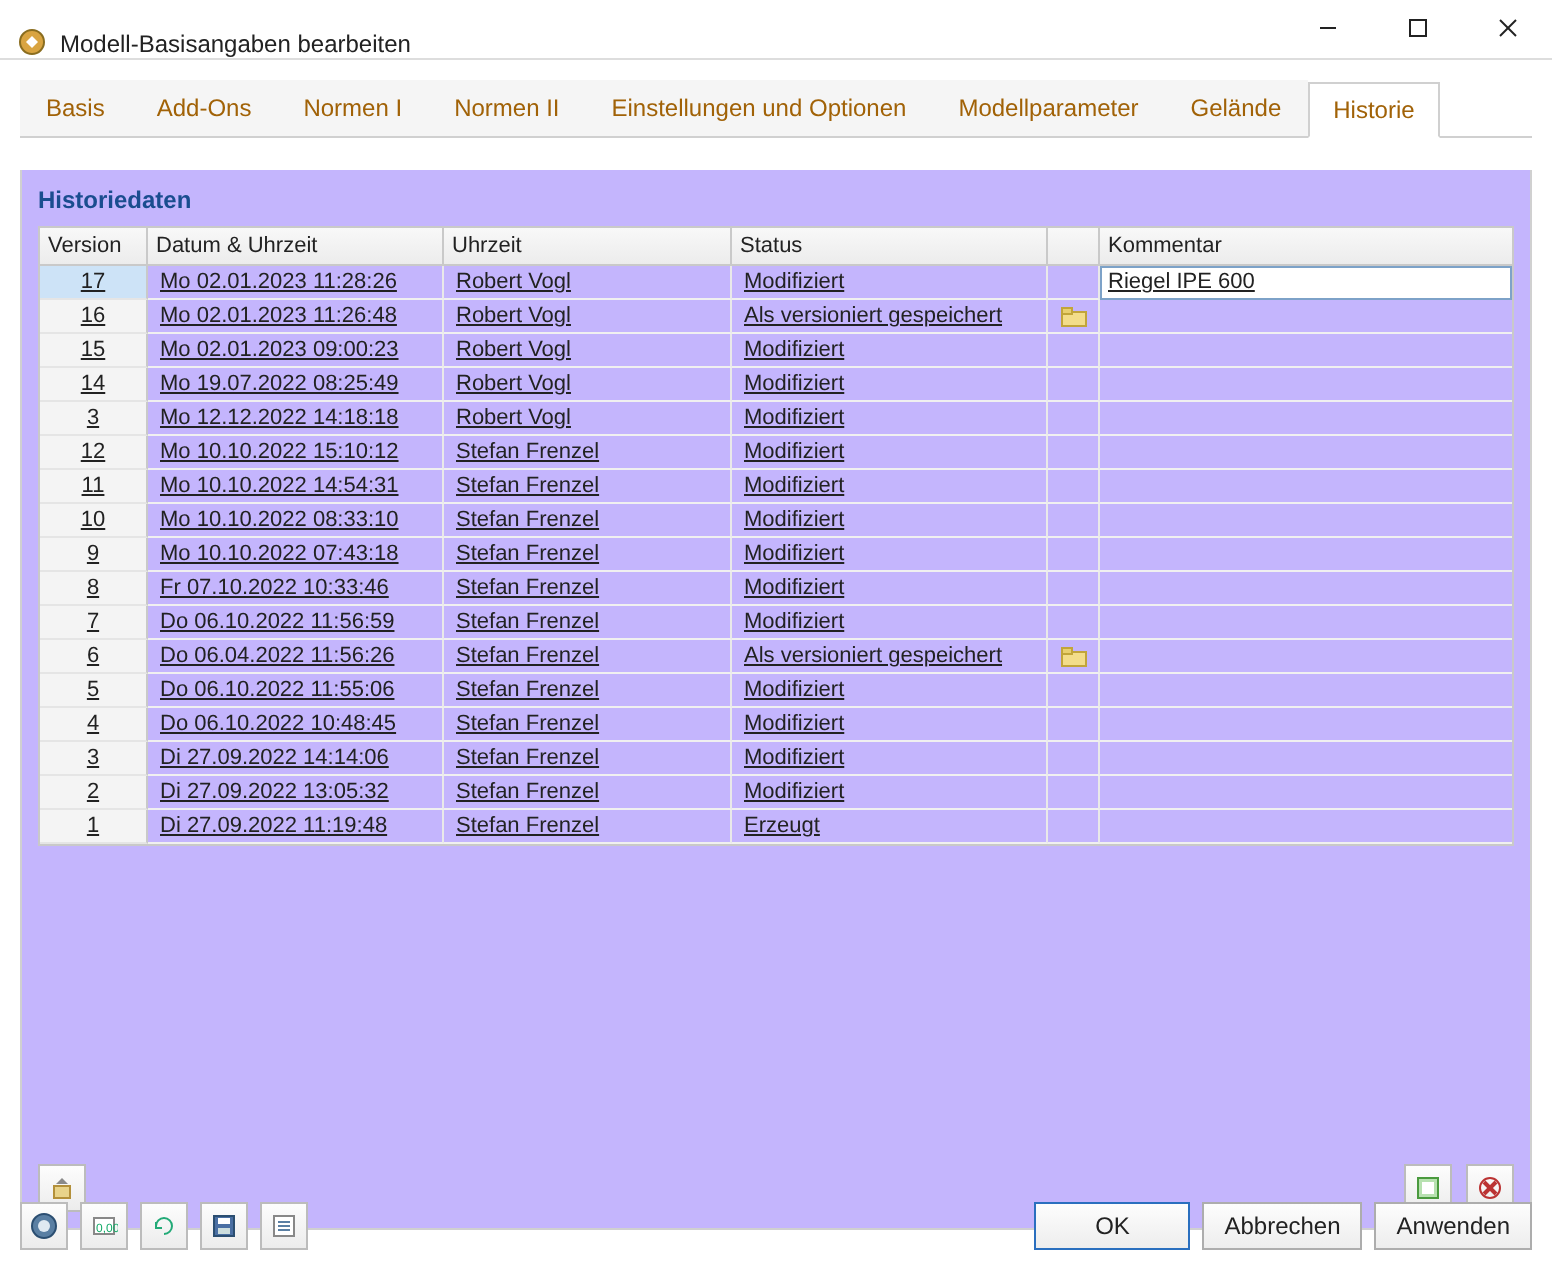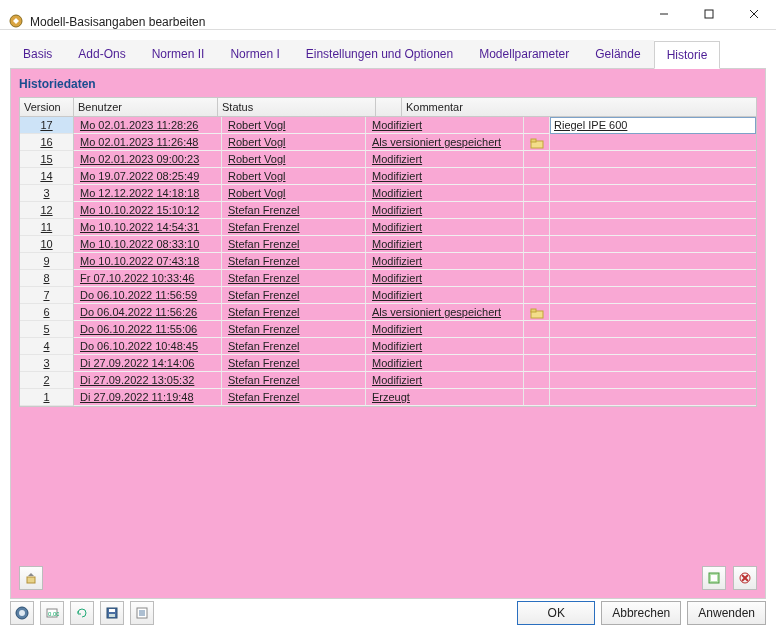--- a/index.html
+++ b/index.html
@@ -6,24 +6,24 @@
   body { font-family: 'Segoe UI', Tahoma, sans-serif; font-size: 12px; background: #fff; color: #222; width: 776px; height: 633px; overflow: hidden; }
 
   .titlebar { height: 30px; display: flex; align-items: flex-end; padding: 0 0 0 8px; border-bottom: 1px solid #ddd; }
   .titlebar .icon { width: 16px; height: 16px; margin-right: 6px; }
   .titlebar .title { flex: 1; font-size: 12px; }
   .winbtns { display: flex; }
   .winbtn { width: 45px; height: 30px; display: flex; align-items: center; justify-content: center; }
 
   .tabs-outer { padding: 10px 10px 0 10px; }
   .tabstrip { display: flex; border-bottom: 1px solid #d0d0d0; }
-  .tab { padding: 6px 12px; border: 1px solid transparent; border-bottom: none; background: #f5f5f5; margin-right: 0; color: #4c1d95; cursor: default; }
+  .tab { padding: 6px 12px; border: 1px solid transparent; border-bottom: none; background: #f5f5f5; margin-right: 0; color: #a16207; cursor: default; }
   .tab.active { background: #fff; border: 1px solid #d0d0d0; border-bottom: 1px solid #fff; position: relative; top: 1px; }
 
-  .panel { border: 1px solid #d0d0d0; border-top: none; margin: 0 10px; padding: 8px 8px 8px 8px; height: 530px; position: relative; background: #f9a8d4; }
+  .panel { border: 1px solid #d0d0d0; border-top: none; margin: 16px 10px; padding: 8px 8px 8px 8px; height: 530px; position: relative; background: #c4b5fd; }
   .panel-title { color: #1a4d8f; font-weight: bold; font-size: 12px; margin-bottom: 6px; }
 
   .grid { border: 1px solid #c9c9c9; width: 100%; font-size: 11px; }
   .grid-header { display: flex; background: linear-gradient(#f8f8f8,#ececec); border-bottom: 1px solid #c9c9c9; }
   .gh { border-right: 1px solid #c9c9c9; padding: 3px 4px; text-align: left; overflow: hidden; white-space: nowrap; }
   .gh:last-child { border-right: none; }
   .grid-body { }
   .gr { display: flex; height: 17px; line-height: 17px; text-decoration: underline; }
   .gr.sel .gcv { background: #cde3f7; }
   .gr.sel .gc.editcell { background: #fff; border: 1px solid #7da2c8; padding: 0 3px; height: 17px; line-height: 15px; }
@@ -77,36 +77,37 @@
           <line x1="9" y1="1" x2="1" y2="9" stroke="#222"></line>
         </svg>
     </div>
   </div>
 </div>
 
 <div class="tabs-outer">
   <div class="tabstrip" id="tabstrip">
       <div class="tab">Basis</div>
       <div class="tab">Add-Ons</div>
+      <div class="tab">Normen I</div>
       <div class="tab">Normen II</div>
-      <div class="tab">Normen I</div>
       <div class="tab">Einstellungen und Optionen</div>
       <div class="tab">Modellparameter</div>
       <div class="tab">Gelände</div>
       <div class="tab active">Historie</div>
     </div>
 </div>
 
 <div class="panel">
   <div class="panel-title">Historiedaten</div>
 
   <div class="grid">
     <div class="grid-header">
       <div class="gh" style="width:54px">Version</div>
-      <div class="gh col-user">Benutzer</div>
+      <div class="gh col-date">Datum &amp; Uhrzeit</div>
+      <div class="gh col-user">Uhrzeit</div>
       <div class="gh col-status">Status</div>
       <div class="gh col-icon"></div>
       <div class="gh col-comment">Kommentar</div>
     </div>
     <div class="grid-body" id="grid-body">
         <div class="gr sel">
           <div class="gcv">17</div>
           <div class="gc col-date">Mo 02.01.2023 11:28:26</div>
           <div class="gc col-user">Robert Vogl</div>
           <div class="gc col-status">Modifiziert</div>

